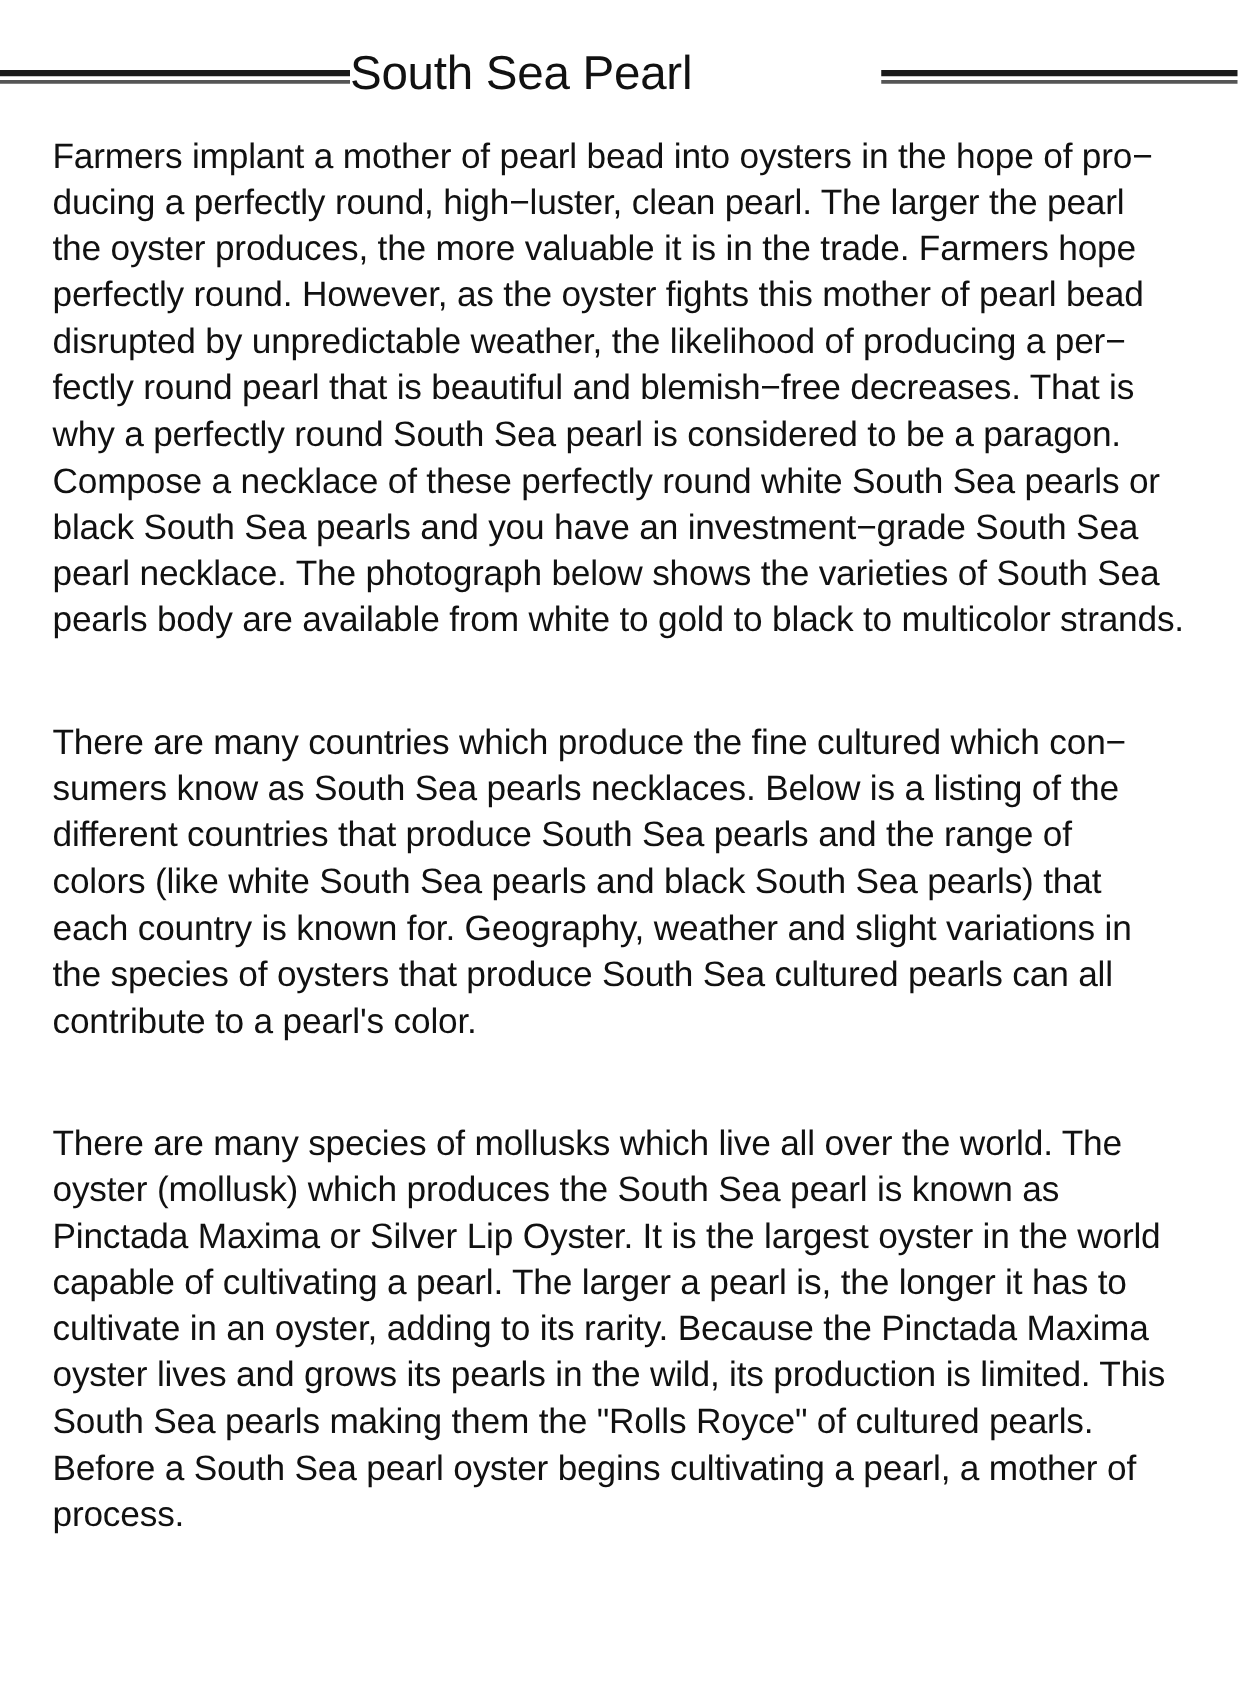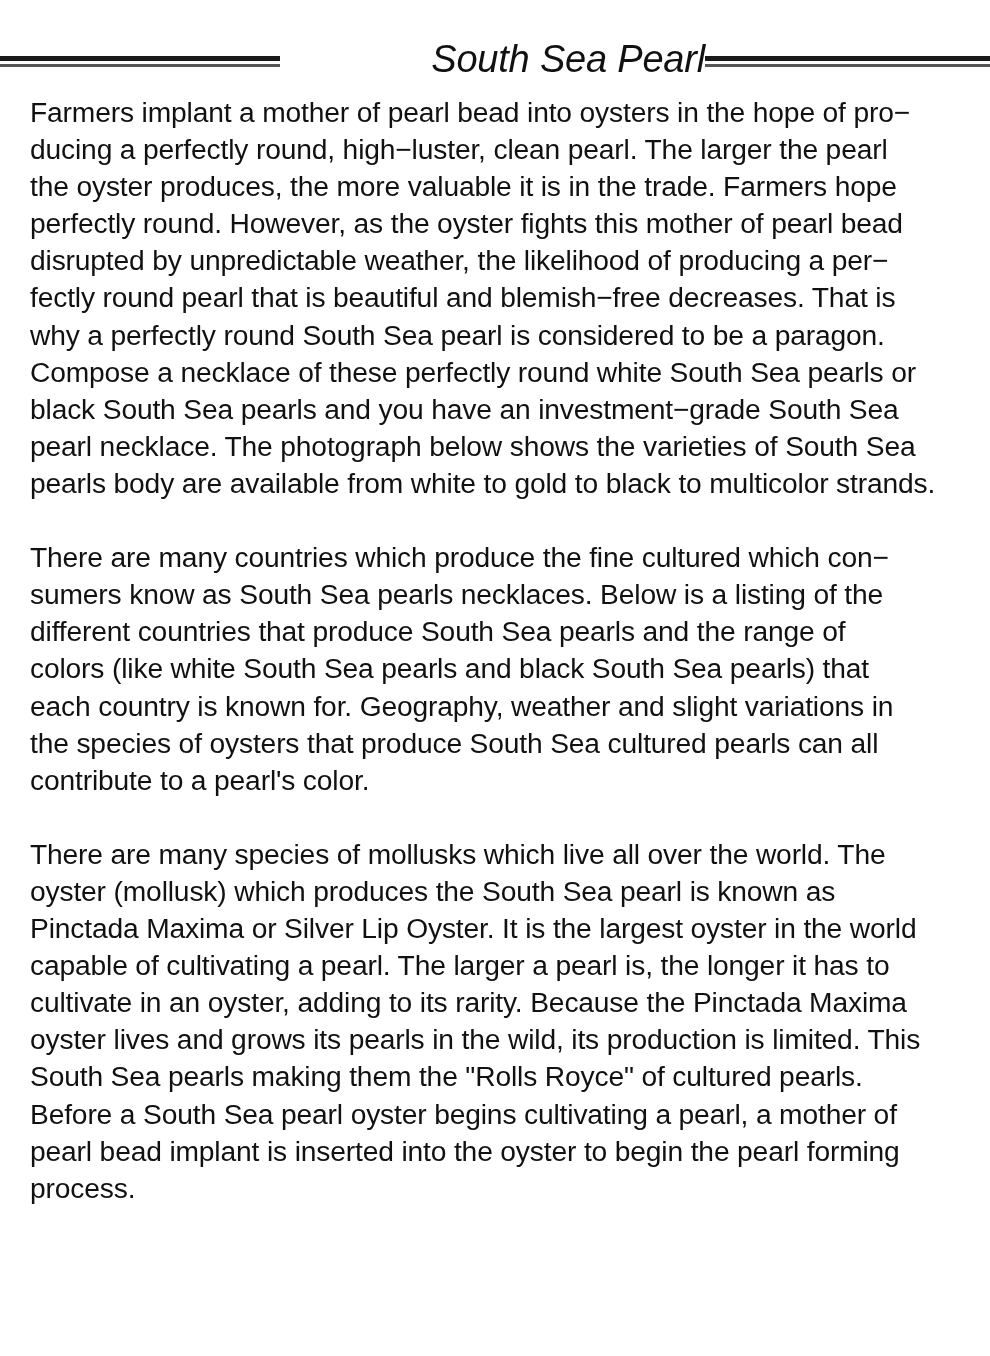--- a/index.html
+++ b/index.html
@@ -50,35 +50,34 @@
     .rule-right {
       left: 705px;
       width: 285px;
       top: 56px;
     }
     .title {
       position: absolute;
       left: 280px;
       width: 425px;
       top: 36px;
-      text-align: right;
+      text-align: left;
       font-size: 38px;
       line-height: 46px;
       color: #111111;
       letter-spacing: -0.2px;
-      font-style: italic;
     }
     .content {
       position: absolute;
       left: 30px;
       top: 94px;
       width: 960px;
     }
     .paragraph {
-      margin: 0;
+      margin: 12px;
     }
     .line {
       display: block;
       white-space: nowrap;
       font-size: 28.2px;
       line-height: 37.1px;
       height: 37.1px;
       color: #111111;
       letter-spacing: -0.15px;
     }
@@ -128,16 +127,15 @@
   <div class="gap"></div>
   <div class="paragraph">
     <span class="line">There are many species of mollusks which live all over the world. The</span>
     <span class="line">oyster (mollusk) which produces the South Sea pearl is known as</span>
     <span class="line">Pinctada Maxima or Silver Lip Oyster. It is the largest oyster in the world</span>
     <span class="line">capable of cultivating a pearl. The larger a pearl is, the longer it has to</span>
     <span class="line">cultivate in an oyster, adding to its rarity. Because the Pinctada Maxima</span>
     <span class="line">oyster lives and grows its pearls in the wild, its production is limited. This</span>
     <span class="line">South Sea pearls making them the "Rolls Royce" of cultured pearls.</span>
     <span class="line">Before a South Sea pearl oyster begins cultivating a pearl, a mother of</span>
-    <span class="line">pearl bead implant is inserted into the oyster to begin the pearl forming</span>
     <span class="line">process.</span>
   </div>
 </div>
 
 </body></html>

